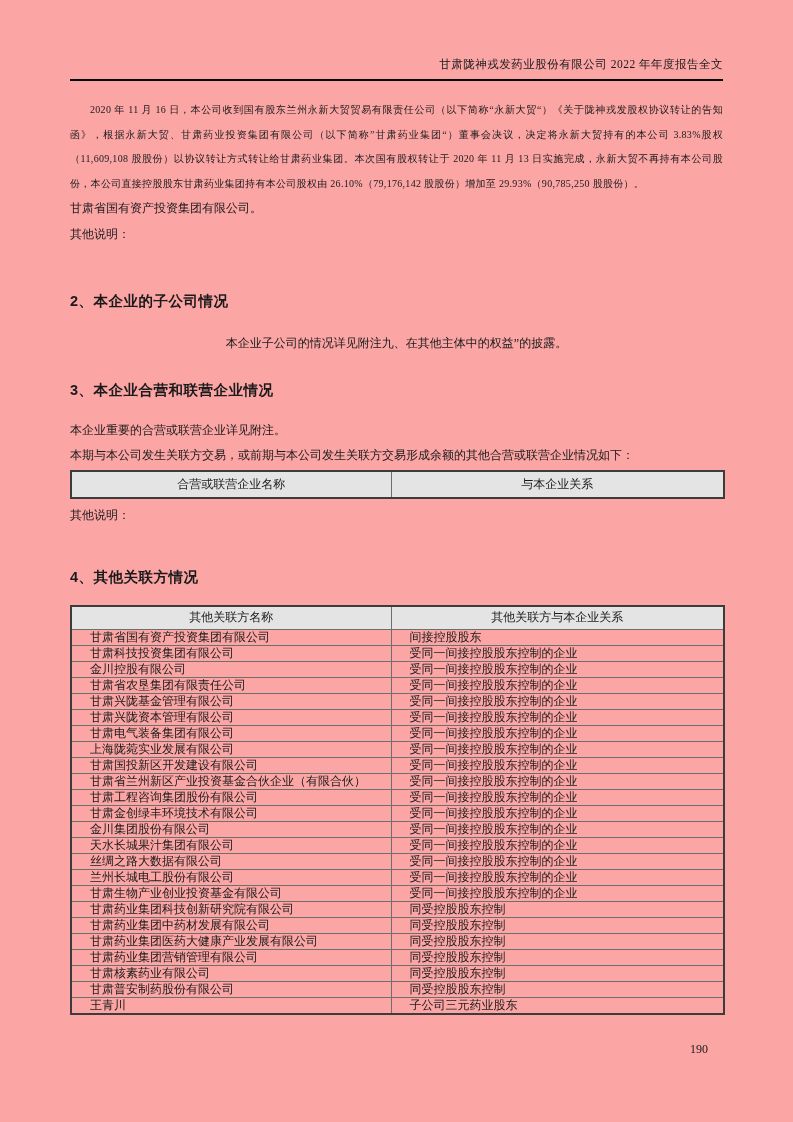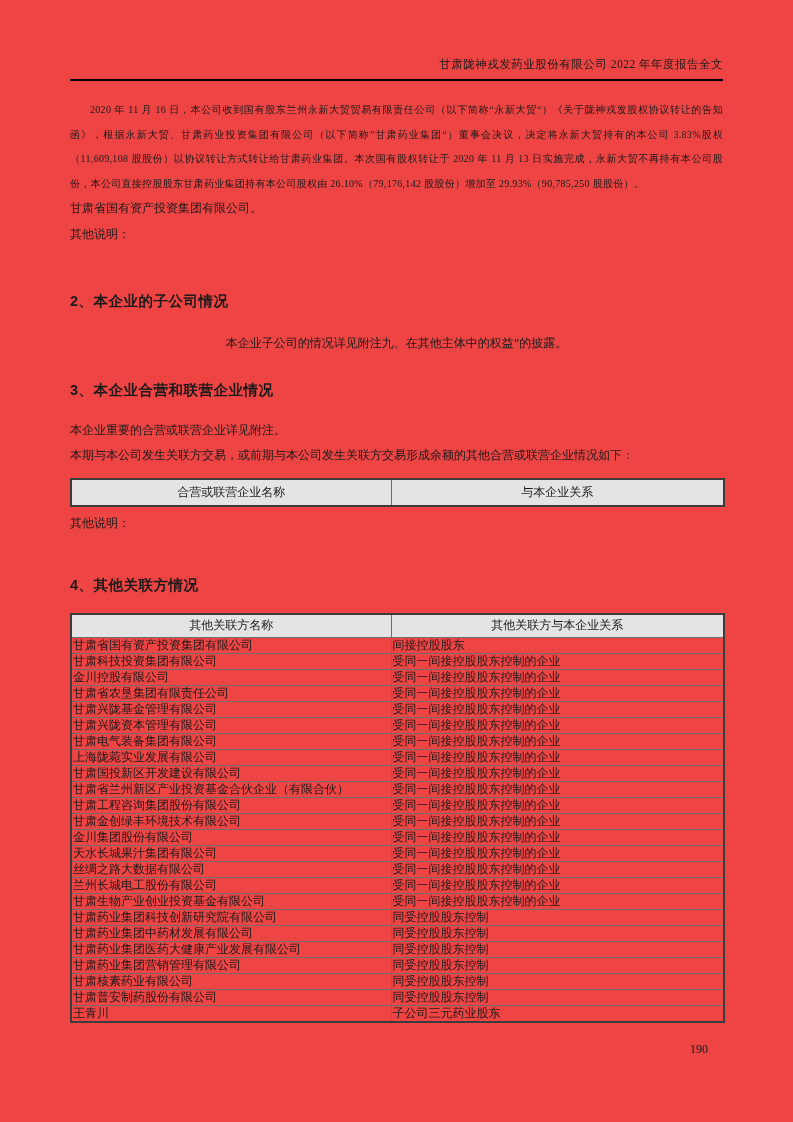--- a/index.html
+++ b/index.html
@@ -1,21 +1,21 @@
 <!DOCTYPE html>
 <html><head>
 <meta charset="utf-8">
 <style>
   * { margin: 0; padding: 0; box-sizing: border-box; }
   html, body { background: #ffffff; }
   .page {
     position: relative;
     width: 793px;
     height: 1122px;
-    background: #ef4444;
+    background: #fca5a5;
     font-family: "Liberation Serif", "DejaVu Serif", serif;
     color: #1a1a1a;
     overflow: hidden;
   }
   .content { margin: 0 70px; width: 653px; }
 
   .doc-header {
     padding-top: 57px;
     text-align: right;
     font-size: 11.5px;
@@ -50,39 +50,39 @@
   .sub2-body { margin-top: 24px; text-align: center; }
   .sec3-body1 { margin-top: 22px; }
   .sec3-body2 { margin-top: 9px; }
 
   table.doc-table {
     width: 100%;
     border-collapse: collapse;
     table-layout: fixed;
     font-size: 12px;
   }
-  .table-1 { margin-top: 15px; }
+  .table-1 { margin-top: 7px; }
   .table-2 { margin-top: 18px; }
   table.doc-table th, table.doc-table td {
     border: 1px solid #6e6e6e;
     overflow: hidden;
     white-space: nowrap;
   }
   table.doc-table { border: 2px solid #3c3c3c; }
   table.doc-table th {
     background: #e4e4e4;
     font-weight: normal;
     text-align: center;
     vertical-align: middle;
   }
   .table-1 th { height: 27px; }
   .table-2 th { height: 23px; }
   .table-2 td {
     height: 16px;
-    padding: 0 1px;
+    padding: 0 18px;
     text-align: left;
     vertical-align: middle;
     line-height: 15px;
   }
   .col-name  { width: 320px; }
   .col-rel   { width: 333px; }
 
   .other-note-2 { margin-top: 8px; font-size: 12px; line-height: 17px; }
 
   .page-number {

